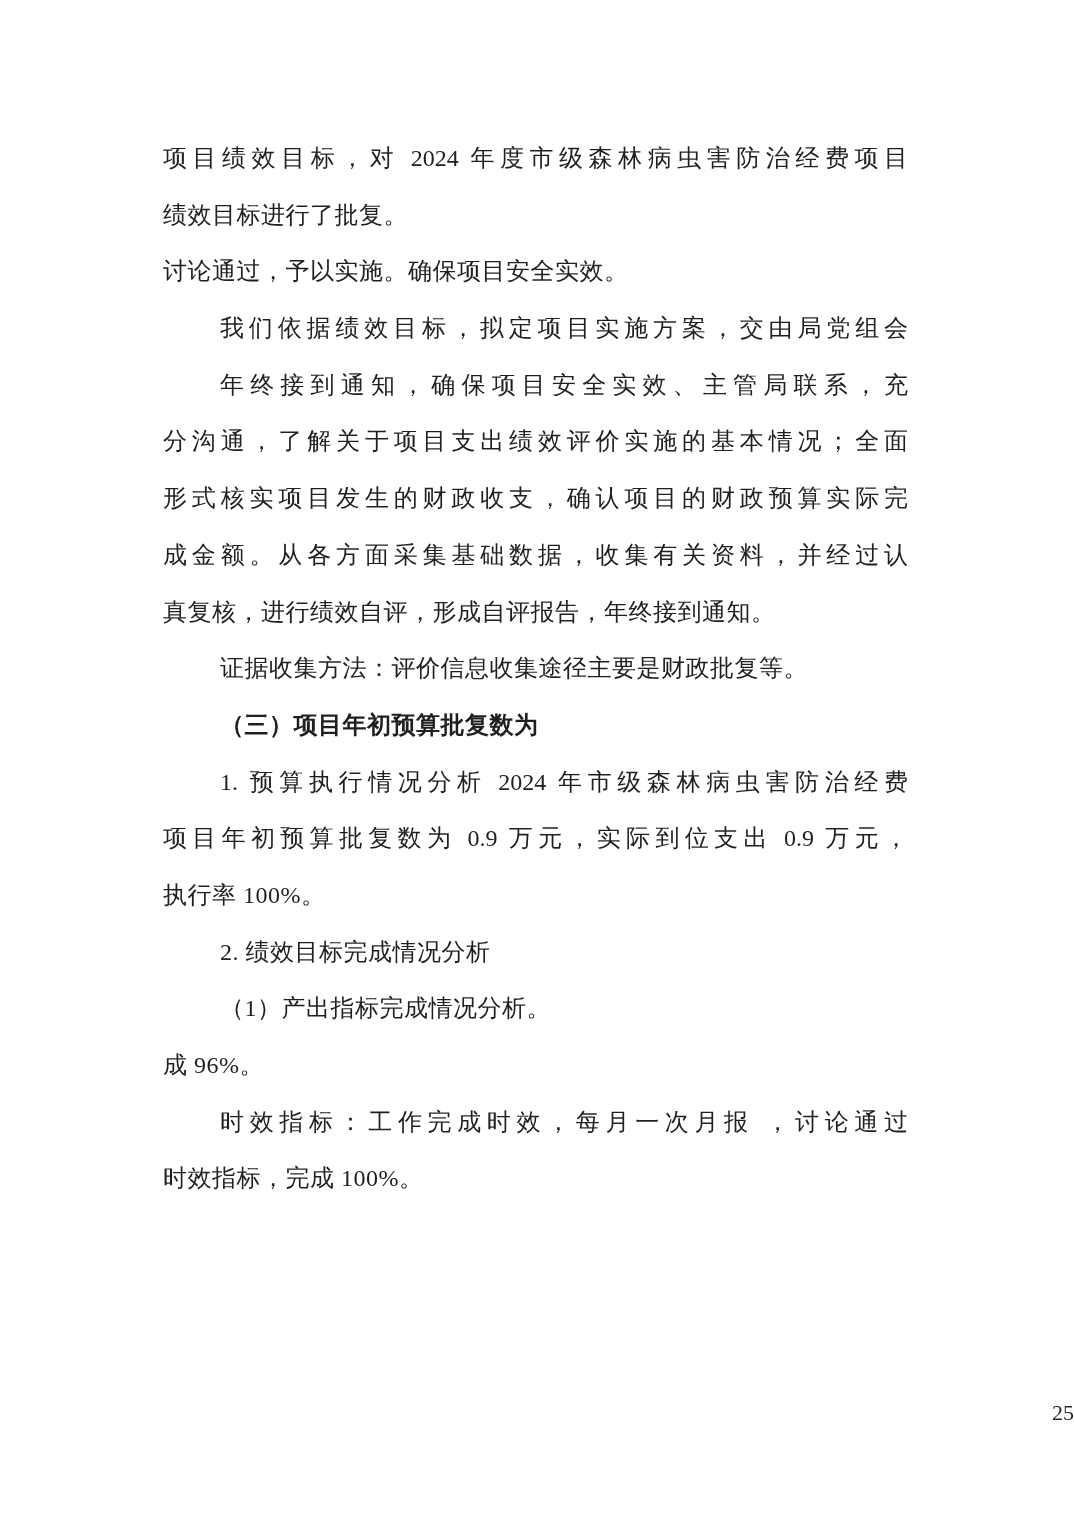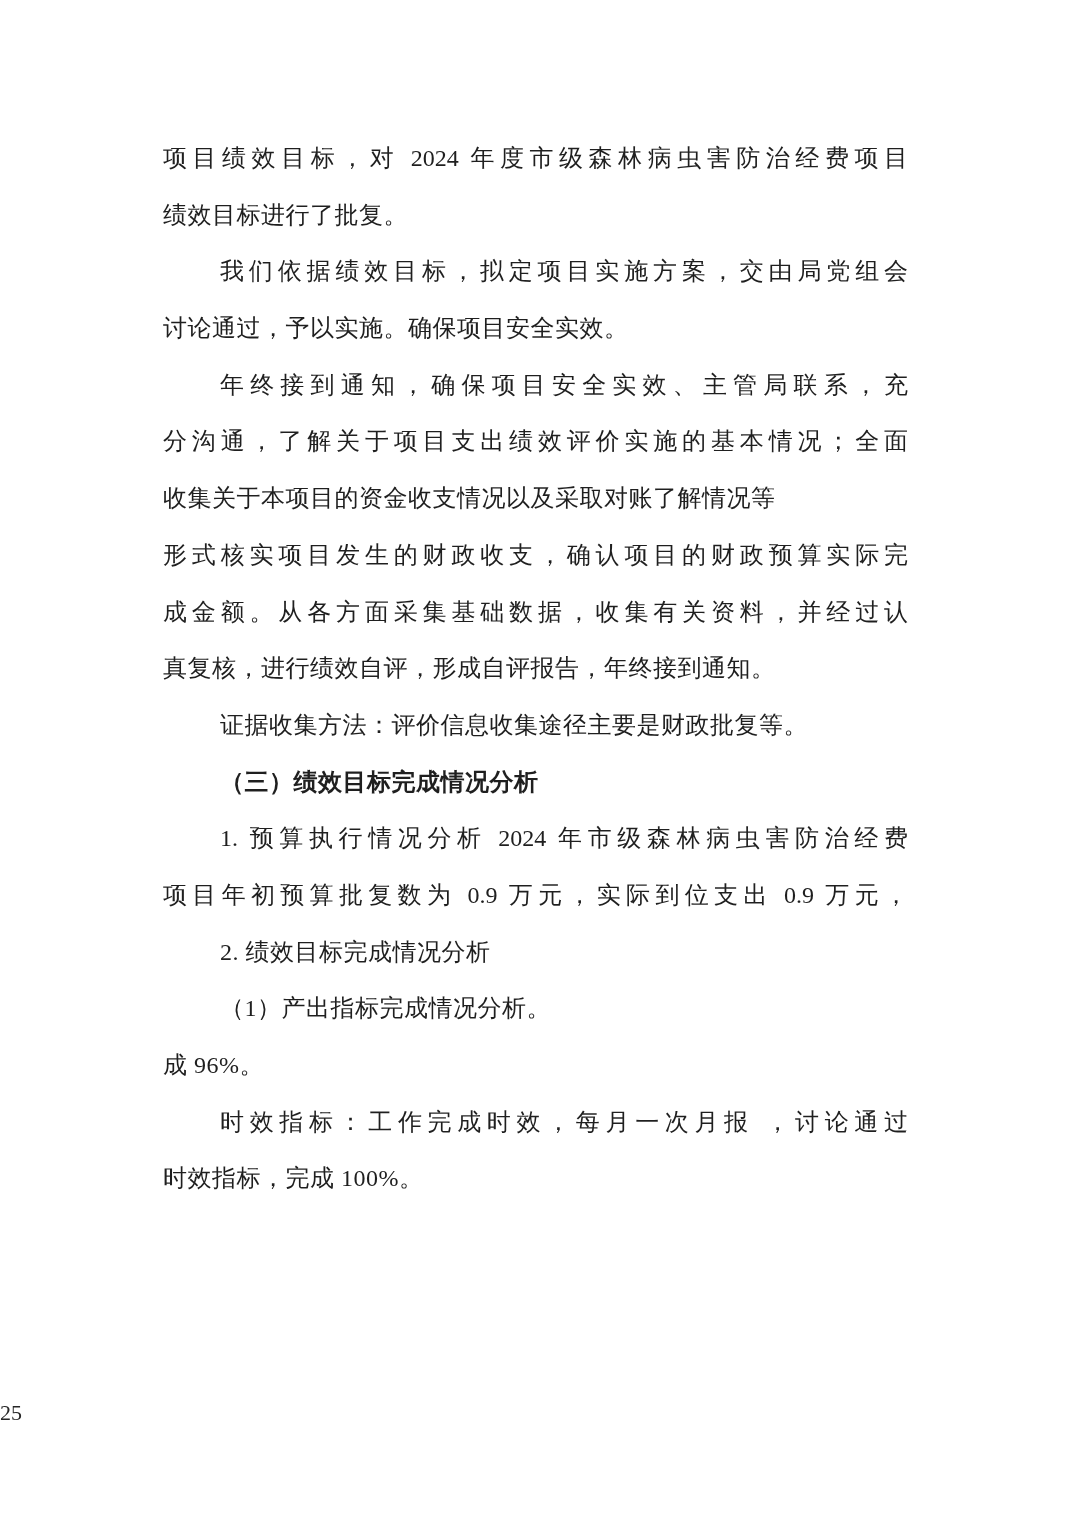--- a/index.html
+++ b/index.html
@@ -42,45 +42,45 @@
     text-indent: 57px;
   }
   .heading {
     font-weight: 700;
   }
   .page-number {
     position: absolute;
     top: 1398px;
     left: 0;
     width: 100%;
-    text-align: left;
+    text-align: right;
     font-size: 22px;
     line-height: 30px;
     color: #262626;
   }
 </style>
 </head>
 <body>
 
 <div class="page">
   <div class="content">
     <div class="line justify">项目绩效目标，对 2024 年度市级森林病虫害防治经费项目</div>
     <div class="line">绩效目标进行了批复。</div>
+    <div class="line">讨论通过，予以实施。确保项目安全实效。</div>
     <div class="line indent justify">我们依据绩效目标，拟定项目实施方案，交由局党组会</div>
-    <div class="line">讨论通过，予以实施。确保项目安全实效。</div>
     <div class="line indent justify">年终接到通知，确保项目安全实效、主管局联系，充</div>
     <div class="line justify">分沟通，了解关于项目支出绩效评价实施的基本情况；全面</div>
-    <div class="line">收集关于本项目的资金收支情况以及采取对账了解情况等</div>
     <div class="line justify">形式核实项目发生的财政收支，确认项目的财政预算实际完</div>
     <div class="line justify">成金额。从各方面采集基础数据，收集有关资料，并经过认</div>
     <div class="line">真复核，进行绩效自评，形成自评报告，年终接到通知。</div>
     <div class="line indent">证据收集方法：评价信息收集途径主要是财政批复等。</div>
-    <div class="line indent heading">（三）绩效目标完成情况分析</div>
+    <div class="line indent heading">（三）项目年初预算批复数为</div>
     <div class="line indent justify">1. 预算执行情况分析 2024 年市级森林病虫害防治经费</div>
     <div class="line justify">项目年初预算批复数为 0.9 万元，实际到位支出 0.9 万元，</div>
+    <div class="line">执行率 100%。</div>
     <div class="line indent">2. 绩效目标完成情况分析</div>
     <div class="line indent">（1）产出指标完成情况分析。</div>
     <div class="line">成 96%。</div>
     <div class="line indent justify">时效指标：工作完成时效，每月一次月报 ，讨论通过</div>
     <div class="line">时效指标，完成 100%。</div>
   </div>
 
   <div class="page-number">25</div>
 </div>
 

